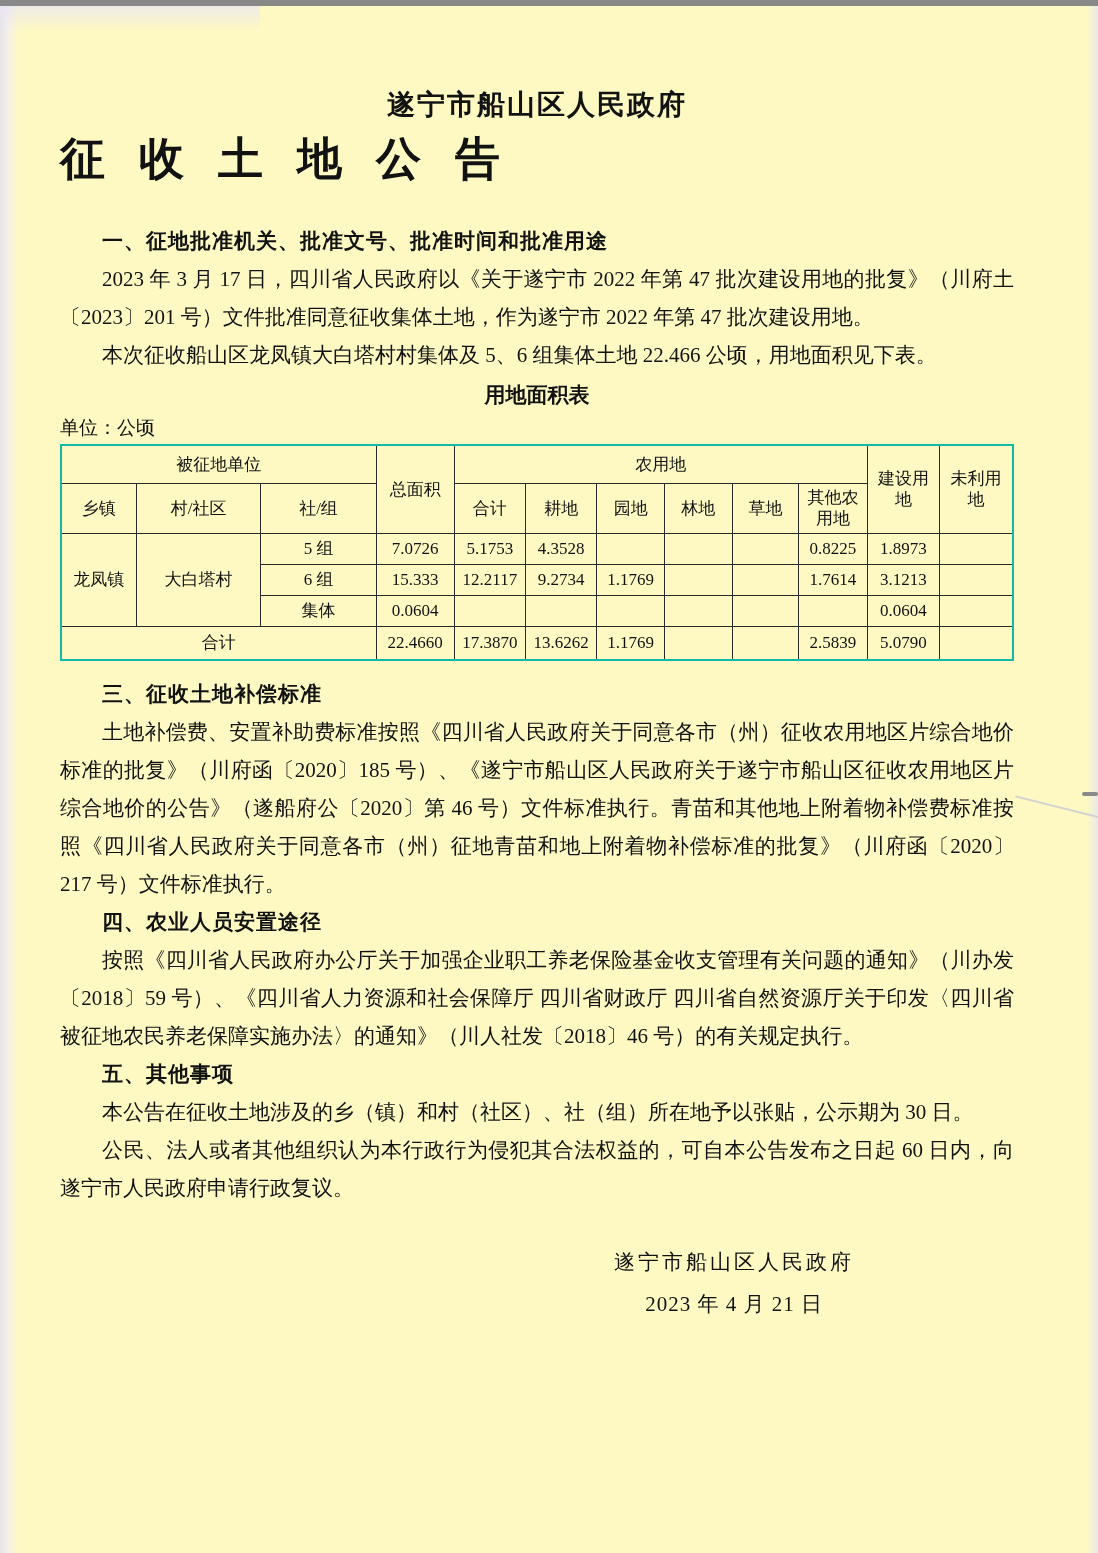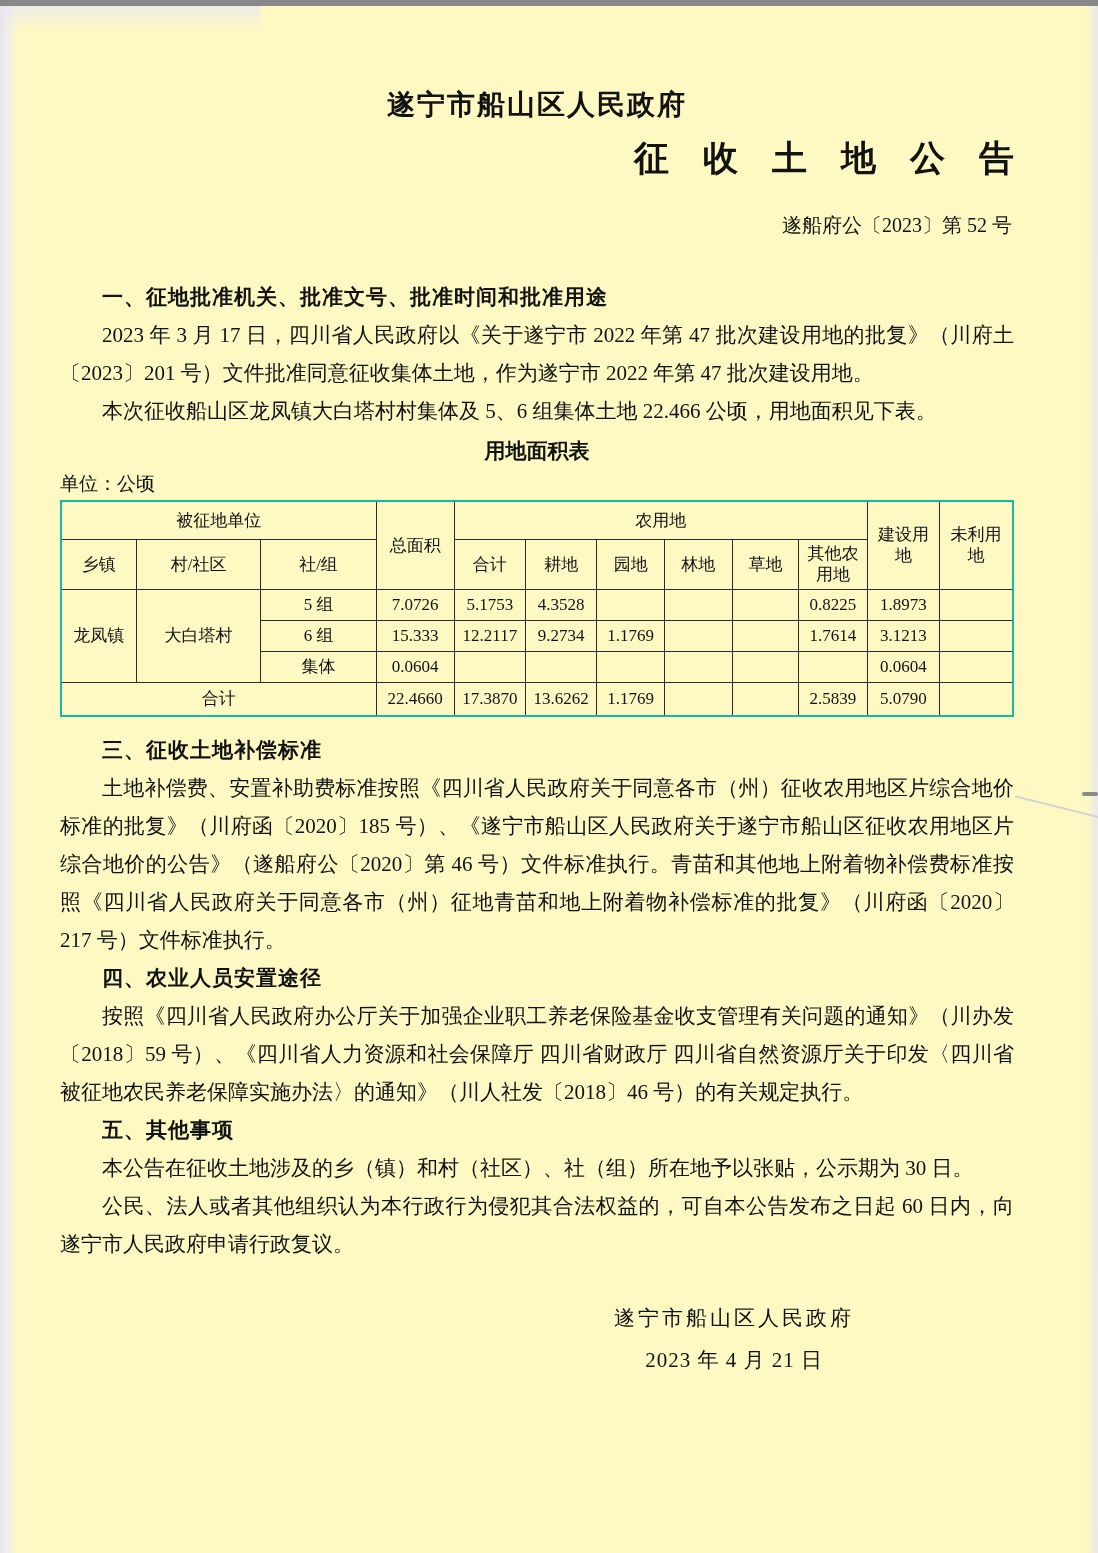--- a/index.html
+++ b/index.html
@@ -38,22 +38,22 @@
     position: absolute; left: 1014px; top: 800px; width: 88px; height: 2px;
     background: #d2d2d2; transform: rotate(14deg);
   }
 
   .org-title {
     margin: 0; text-align: center;
     font-size: 28px; line-height: 34px; font-weight: bold;
     letter-spacing: 2px;
   }
   .doc-title {
-    margin: 14px 0 0 0; text-align: right;
-    font-size: 35px; line-height: 46px; font-weight: bold;
+    margin: 14px 0 0 0; text-align: left;
+    font-size: 45px; line-height: 46px; font-weight: bold;
     letter-spacing: 34px; margin-right: -34px;
   }
   .doc-number {
     margin-top: 30px; text-align: right;
     font-size: 20px; line-height: 26px; padding-right: 2px;
   }
   .body-text { margin-top: 40px; font-size: 21px; line-height: 38px; text-align: justify; }
   .para { margin: 0; text-indent: 2em; }
   .sec-heading {
     margin: 0; text-indent: 2em; font-size: 21px; line-height: 38px;
@@ -88,21 +88,20 @@
 
 <div class="page">
   <div class="artifact-left"></div>
   <div class="artifact-top"></div>
   <div class="artifact-right"></div>
   <div class="artifact-dash"></div>
   <div class="artifact-crease"></div>
 
   <h1 class="org-title">遂宁市船山区人民政府</h1>
   <h2 class="doc-title">征收土地公告</h2>
-  <div class="doc-number">遂船府公〔2023〕第 52 号</div>
 
   <div class="body-text">
 
     <h3 class="sec-heading">一、征地批准机关、批准文号、批准时间和批准用途</h3>
     <p class="para">2023 年 3 月 17 日，四川省人民政府以《关于遂宁市 2022 年第 47 批次建设用地的批复》（川府土〔2023〕201 号）文件批准同意征收集体土地，作为遂宁市 2022 年第 47 批次建设用地。</p>
 
     <p class="para">本次征收船山区龙凤镇大白塔村村集体及 5、6 组集体土地 22.466 公顷，用地面积见下表。</p>
 
     <div class="table-title">用地面积表</div>
     <div class="unit-line">单位：公顷</div>

